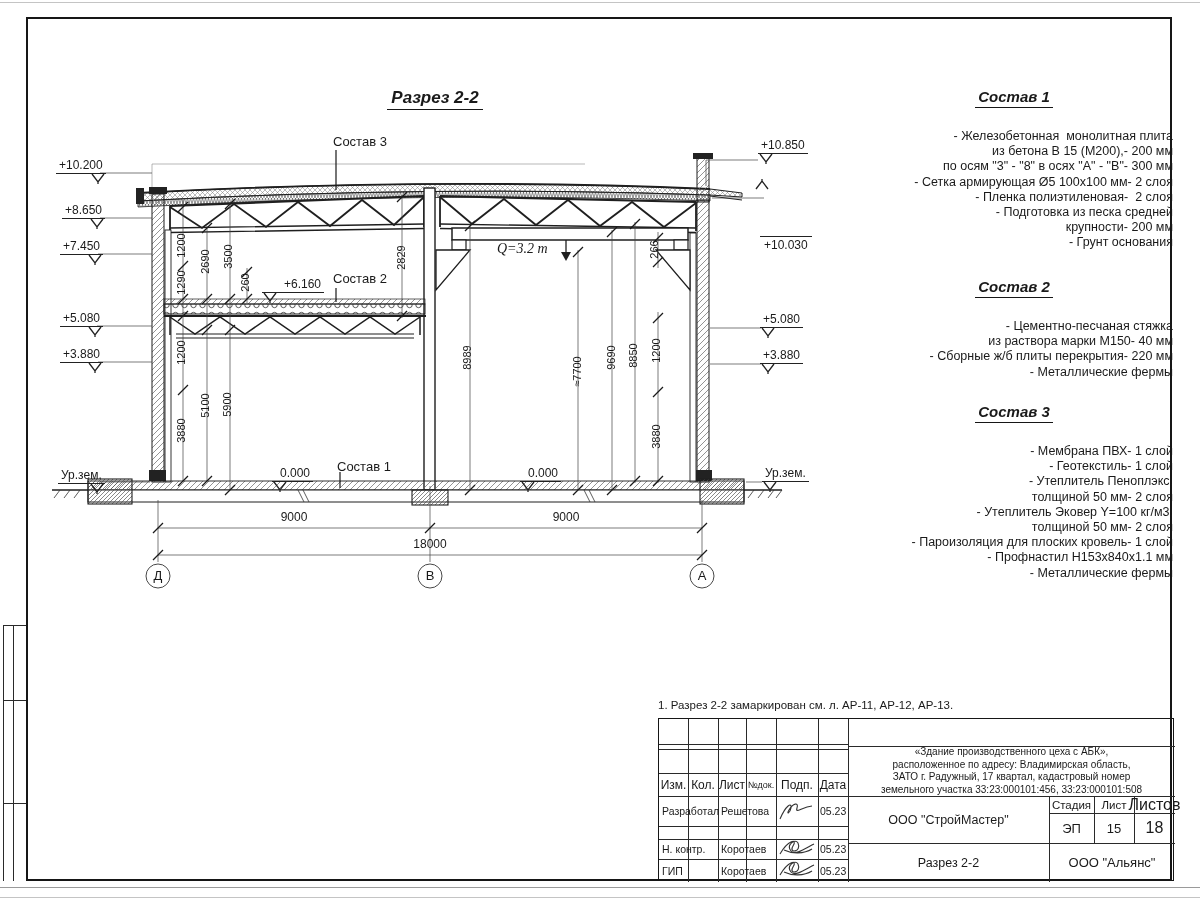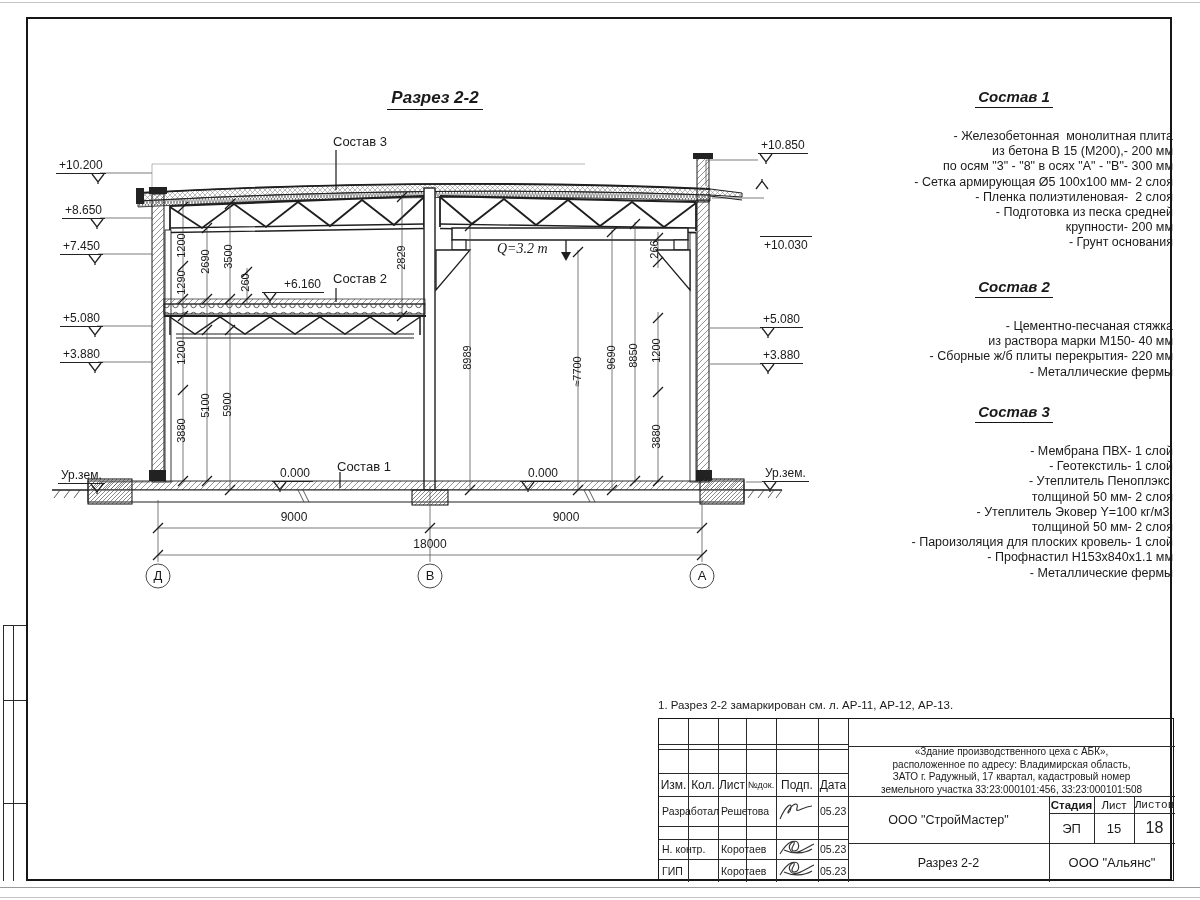--- a/index.html
+++ b/index.html
@@ -441,23 +441,23 @@
     <path d="M2,18 C10,4 20,2 15,10 C10,18 24,16 20,7 C17,2 8,9 13,15 C17,20 28,12 36,8 M6,15 C14,19 26,19 34,14" fill="none" stroke="#333" stroke-width="1.1"></path>
   </svg>
 
   <div class="cell desc" style="left:189px;top:27px;width:327px;height:50px;flex-direction:column;">
     <div>«Здание производственного цеха с АБК»,</div>
     <div>расположенное по адресу: Владимирская область,</div>
     <div>ЗАТО г. Радужный, 17 квартал, кадастровый номер</div>
     <div>земельного участка 33:23:000101:456, 33:23:000101:508</div>
   </div>
   <div class="cell" style="left:189px;top:77px;width:201px;height:47px;font-size:12.5px;">ООО "СтройМастер"</div>
-  <div class="cell" style="left:390px;top:77px;width:45px;height:17px;font-size:11.5px;font-weight:bold;">Стадия</div>
+  <div class="cell" style="left:390px;top:77px;width:45px;height:17px;font-size:11.5px;">Стадия</div>
   <div class="cell" style="left:435px;top:77px;width:40px;height:17px;font-size:11.5px;">Лист</div>
-  <div class="cell" style="left:475px;top:77px;width:41px;height:17px;font-size:11px;font-family:Liberation Mono, monospace;">Листов</div>
+  <div class="cell" style="left:475px;top:77px;width:41px;height:17px;font-size:16px;">Листов</div>
   <div class="cell" style="left:390px;top:94px;width:45px;height:30px;font-size:13px;">ЭП</div>
   <div class="cell" style="left:435px;top:94px;width:40px;height:30px;font-size:13px;">15</div>
   <div class="cell" style="left:475px;top:94px;width:41px;height:30px;font-size:16px;text-align:right;">18</div>
   <div class="cell" style="left:189px;top:124px;width:201px;height:39px;font-size:12.5px;">Разрез 2-2</div>
   <div class="cell" style="left:390px;top:124px;width:126px;height:39px;font-size:13px;">ООО "Альянс"</div>
 </div>
 
 </div>
 
 </body></html>

